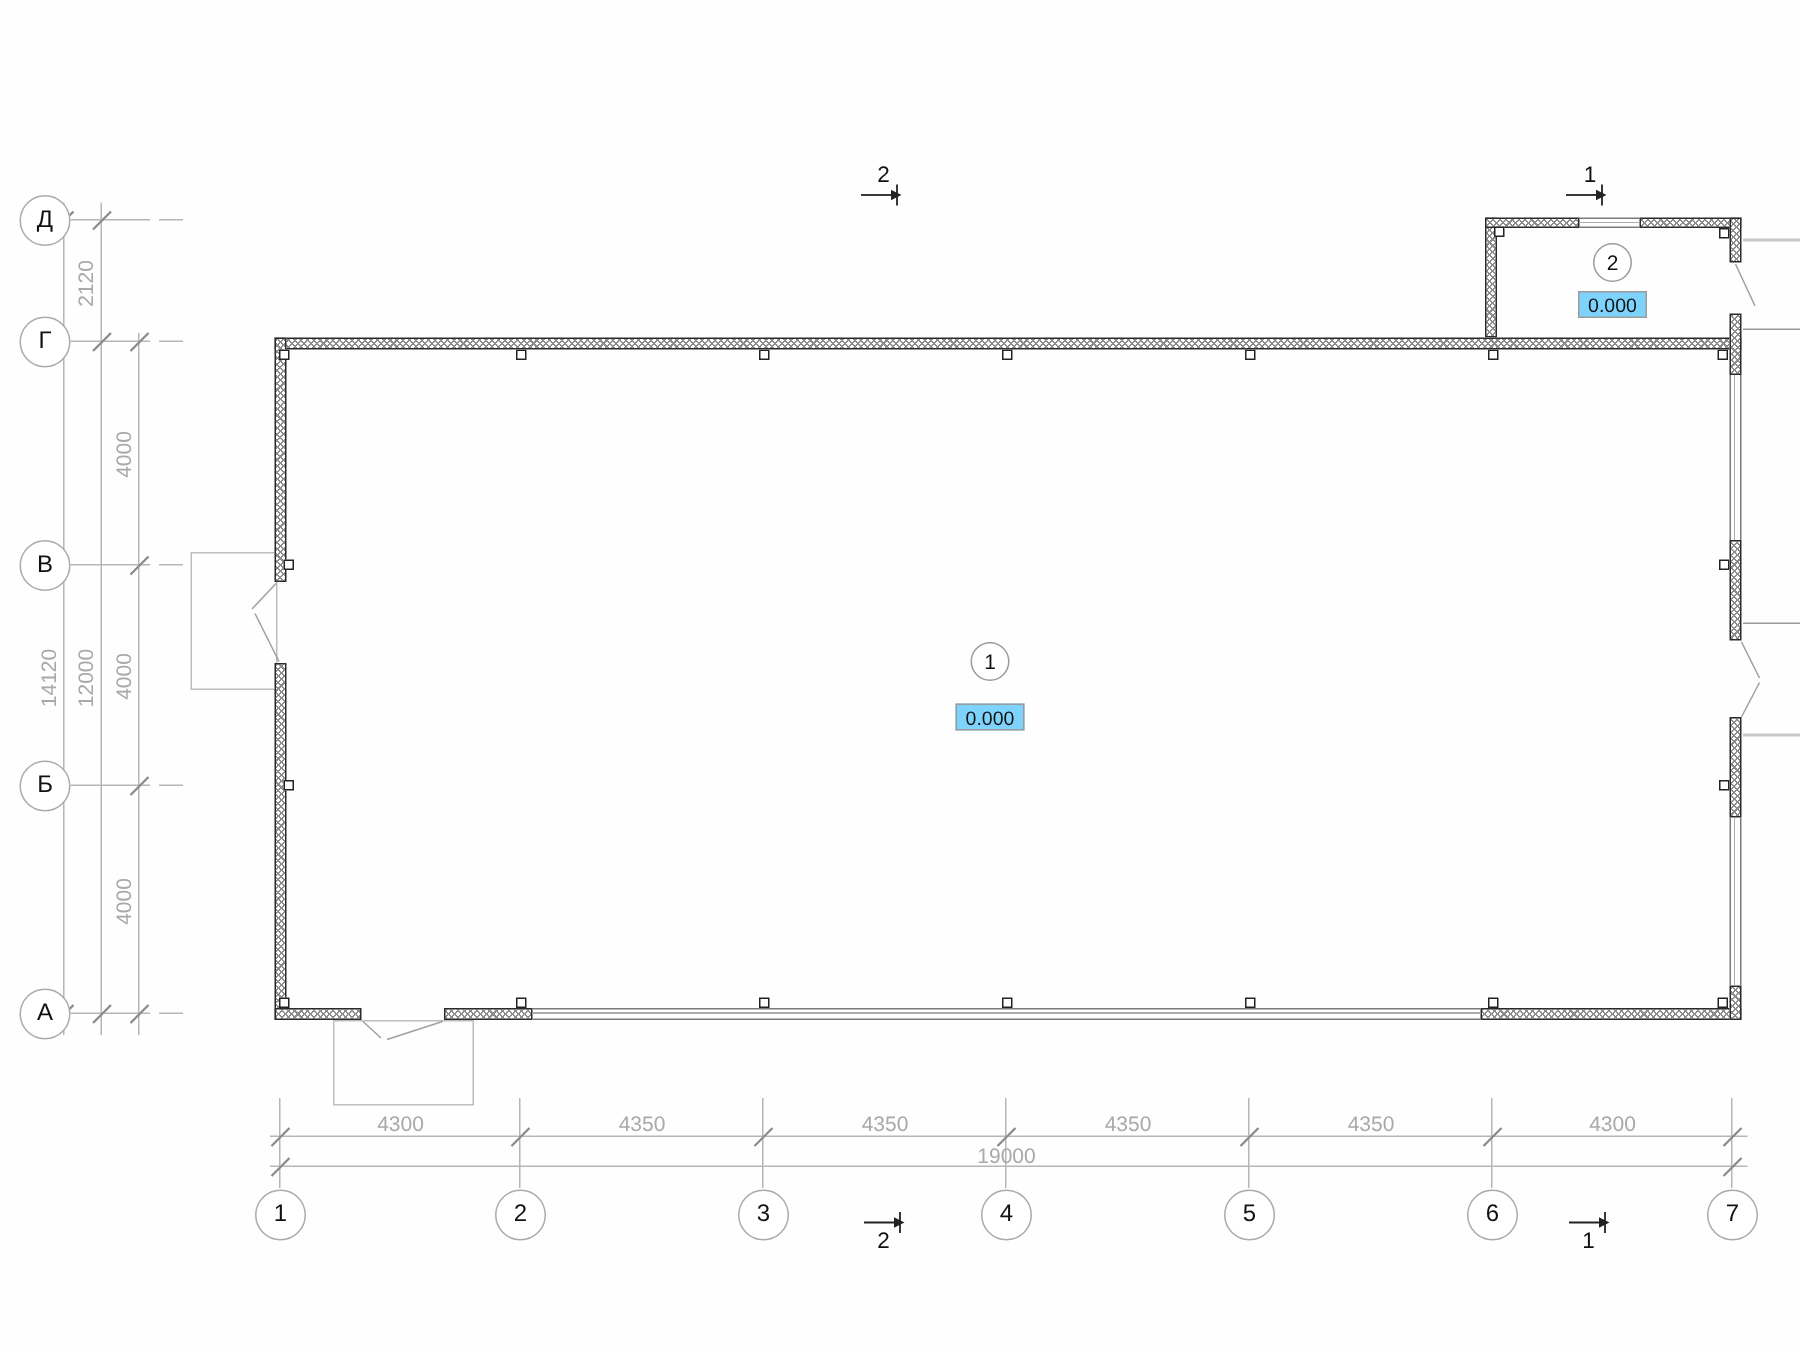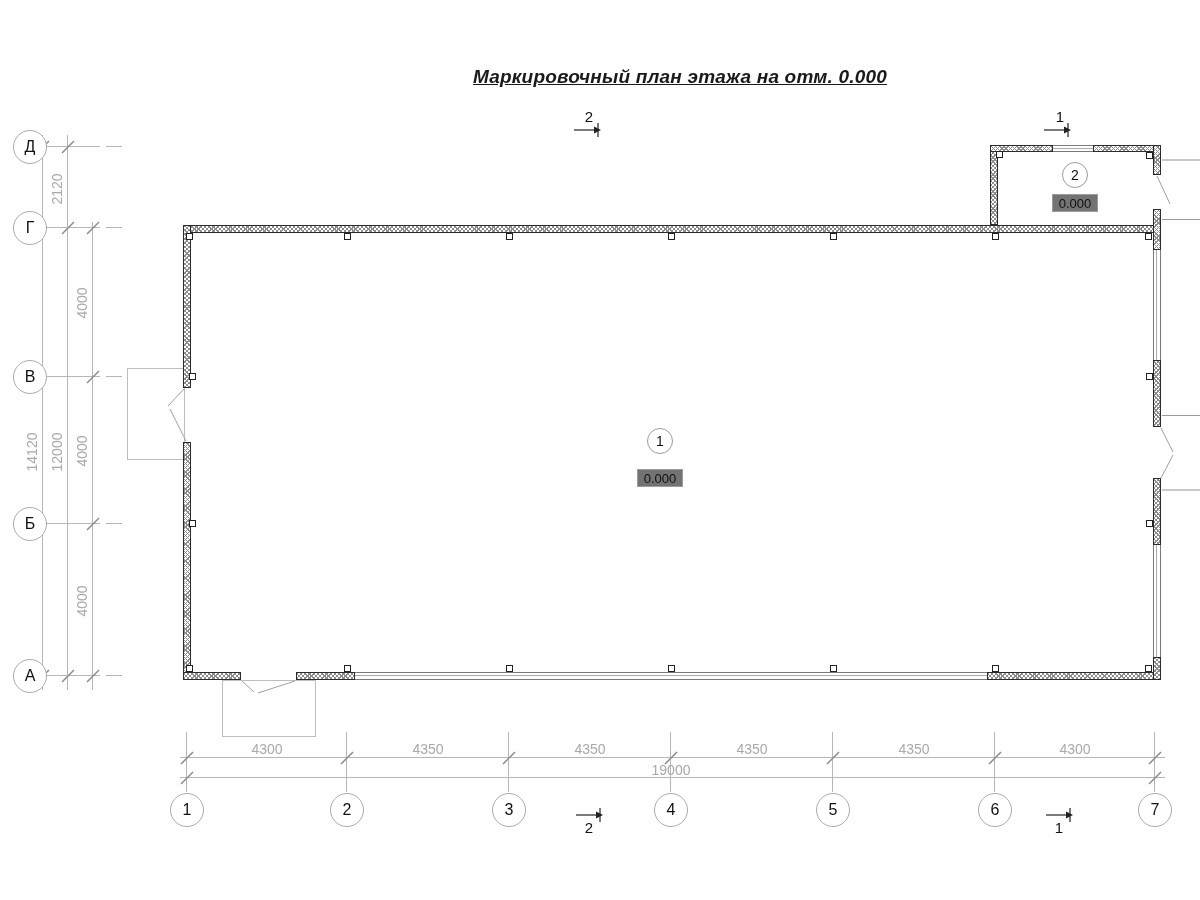--- a/index.html
+++ b/index.html
@@ -52,34 +52,33 @@
   .dimtext.rot{width:80px;transform:rotate(-90deg);transform-origin:center;}
   .dimtext.total{width:80px;}
   
   .room-bubble{
     position:absolute;width:26px;height:26px;border-radius:50%;
     border:1px solid #9c9c9c;background:#fff;box-sizing:border-box;
     display:flex;align-items:center;justify-content:center;font-size:14px;color:#111;
   }
   .elev-box{
     position:absolute;width:46px;height:18px;box-sizing:border-box;
-    border:1px solid #9c9c9c;background:#737373;
+    border:1px solid #9c9c9c;background:#7dd3fc;
     display:flex;align-items:center;justify-content:center;font-size:13px;color:#111;
   }
   
   .sec-num{position:absolute;width:18px;text-align:center;font-size:15px;color:#111;}
   .sec-arrow{position:absolute;}
   svg.overlay{position:absolute;left:0;top:0;pointer-events:none;}
 </style>
 </head>
 <body>
 
 <div id="canvas">
 
-  <div class="title">Маркировочный план этажа на отм. 0.000</div>
 
   <div class="hline" style="left:47px;top:146px;width:53px"></div>
   <div class="hline" style="left:106px;top:146px;width:16px"></div>
   <div class="hline" style="left:47px;top:227px;width:53px"></div>
   <div class="hline" style="left:106px;top:227px;width:16px"></div>
   <div class="hline" style="left:47px;top:376px;width:53px"></div>
   <div class="hline" style="left:106px;top:376px;width:16px"></div>
   <div class="hline" style="left:47px;top:523px;width:53px"></div>
   <div class="hline" style="left:106px;top:523px;width:16px"></div>
   <div class="hline" style="left:47px;top:675px;width:53px"></div>

